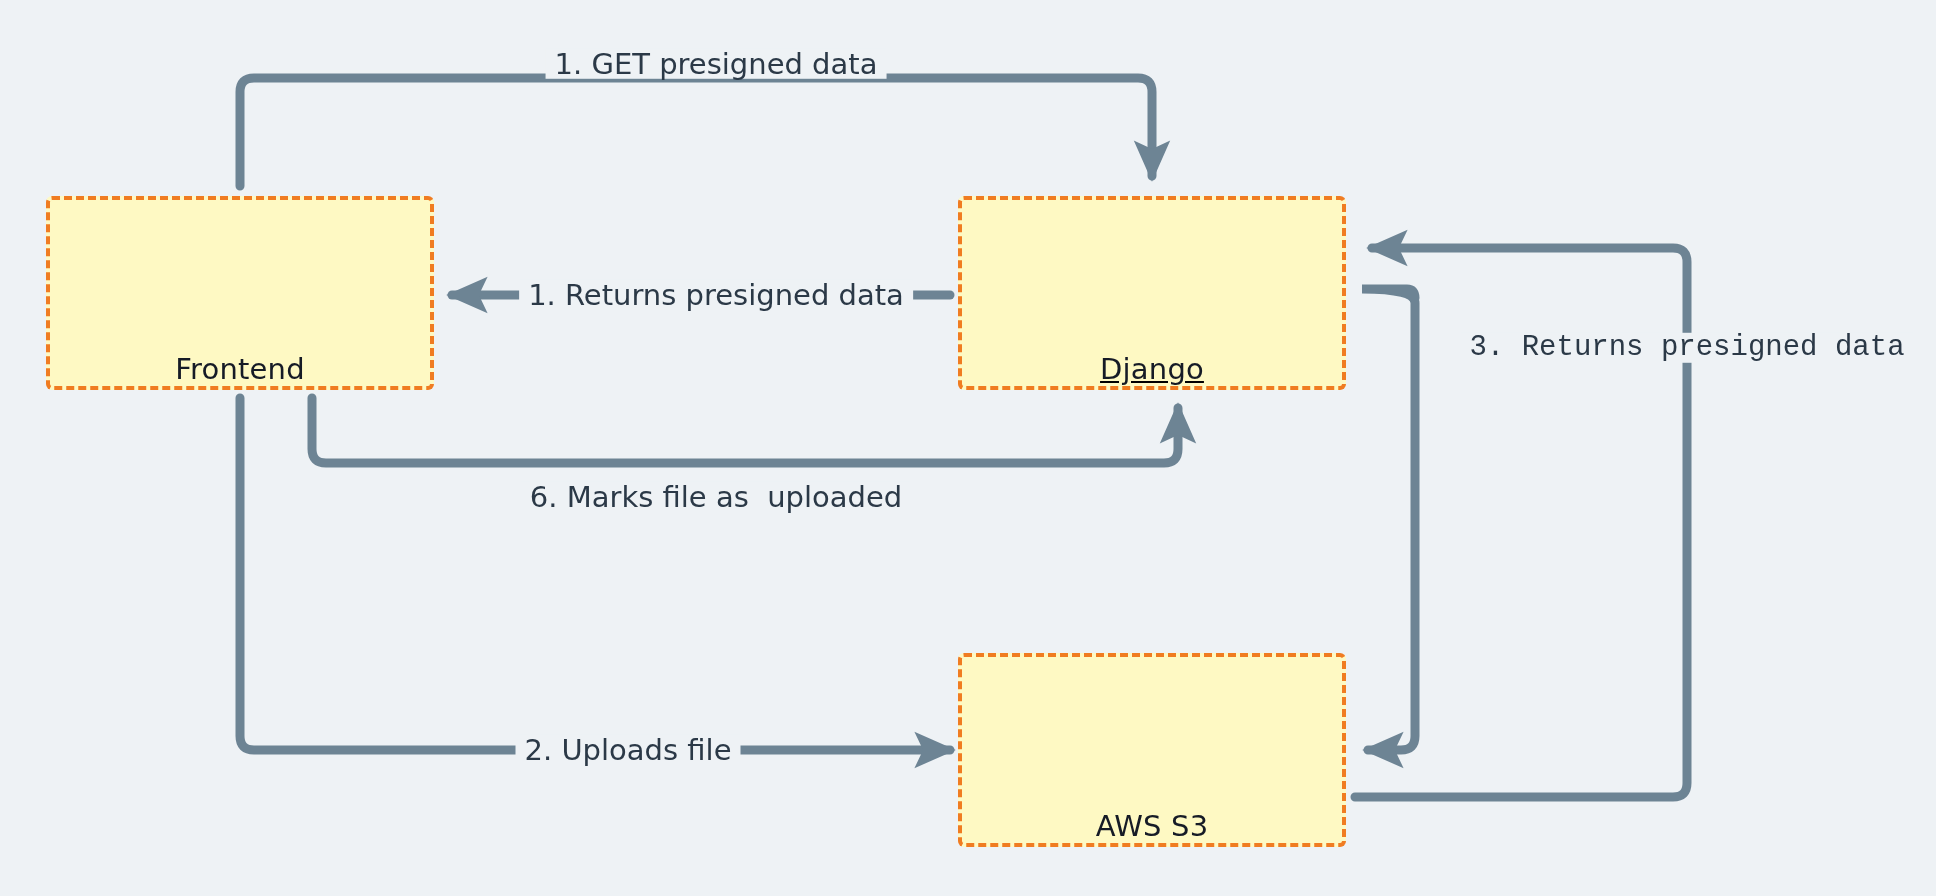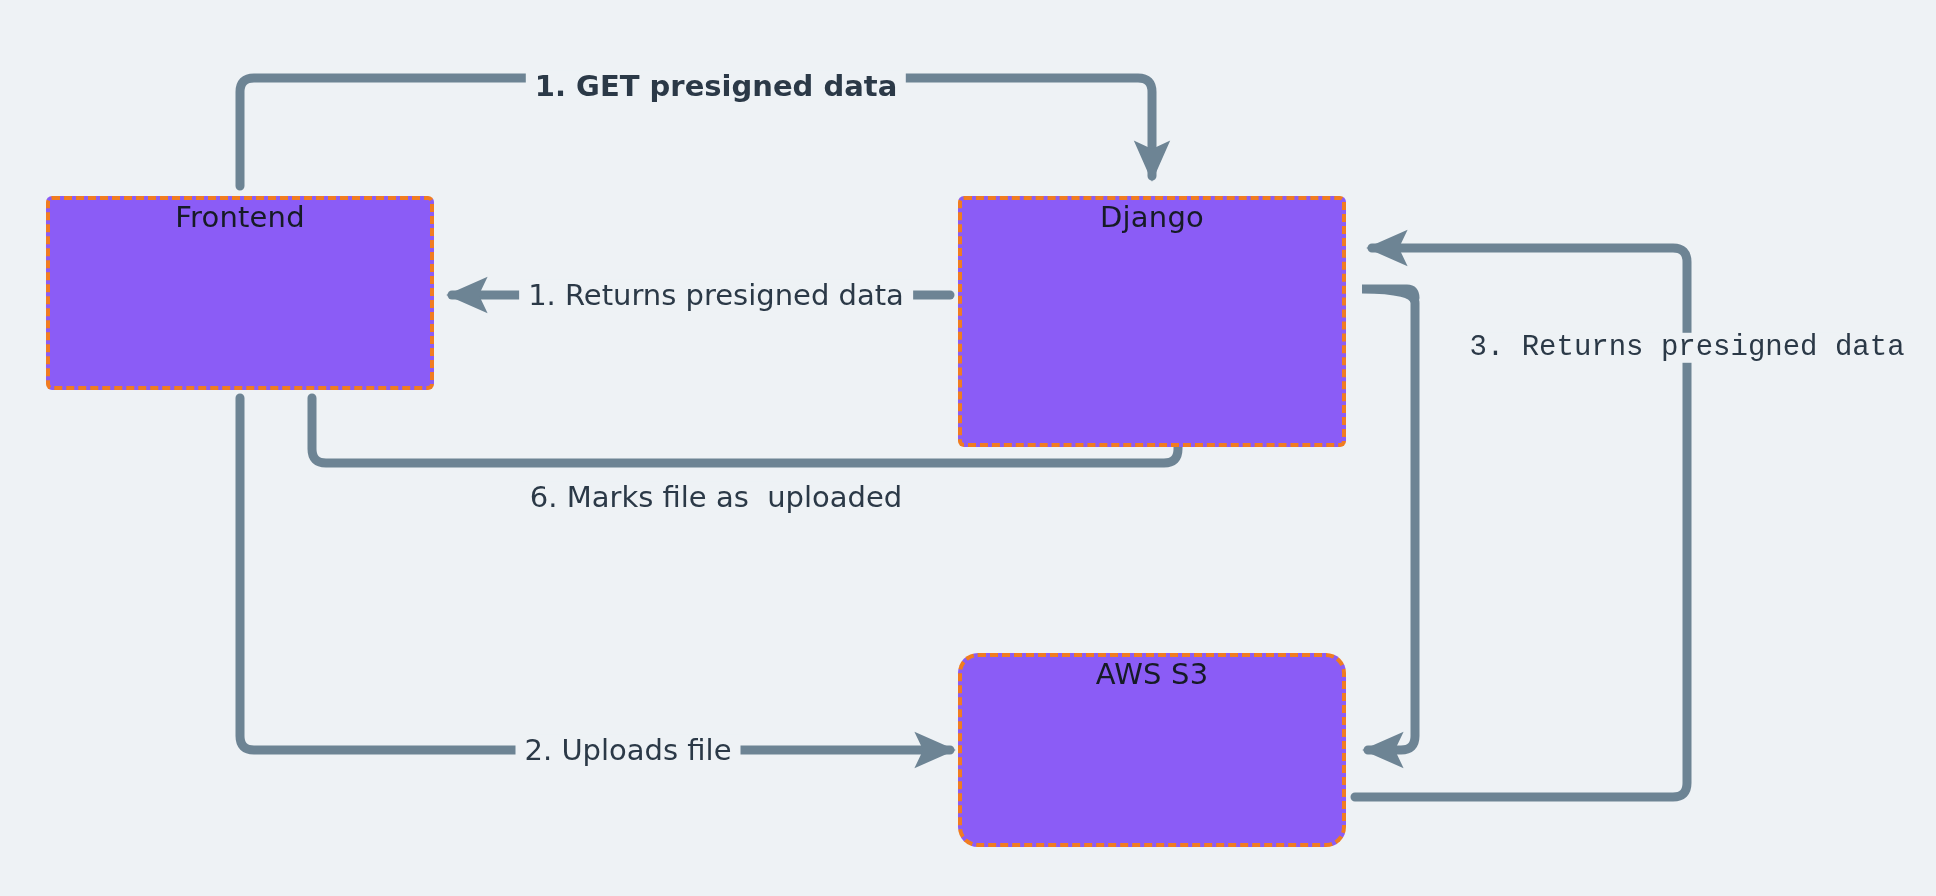--- a/index.html
+++ b/index.html
@@ -20,25 +20,25 @@
   #edge-layer {
     position: absolute;
     left: 0;
     top: 0;
     width: 1936px;
     height: 896px;
   }
   .node {
     position: absolute;
     box-sizing: border-box;
-    background: #8b5cf6;
+    background: #fef9c3;
     border: 4px dashed #f07c21;
     border-radius: 6px;
     display: flex;
-    align-items: flex-start;
+    align-items: flex-end;
     justify-content: center;
   }
   .node-label {
     font-family: "DejaVu Sans", sans-serif;
     font-size: 29px;
     color: #161b26;
     letter-spacing: 0.2px;
     white-space: nowrap;
   }
   .edge-label {
@@ -75,29 +75,29 @@
 
     <path d="M 240 398 L 240 736 Q 240 750 254 750 L 950 750" fill="none" stroke="#6d8494" stroke-width="9" stroke-linecap="round" marker-end="url(#arrow-head)"></path>
 
     <path d="M 312 398 L 312 449 Q 312 463 326 463 L 1164 463 Q 1178 463 1178 449 L 1178 408" fill="none" stroke="#6d8494" stroke-width="9" stroke-linecap="round" marker-end="url(#arrow-head)"></path>
   </svg>
 
   <div class="node" style="left:46px; top:196px; width:388px; height:194px;">
     <span class="node-label">Frontend</span>
   </div>
 
-  <div class="node" style="left:958px; top:196px; width:388px; height:251px;">
+  <div class="node" style="left:958px; top:196px; width:388px; height:194px;text-decoration:underline;">
     <span class="node-label">Django</span>
   </div>
 
-  <div class="node" style="left:958px; top:653px; width:388px; height:194px;border-radius:20px;">
+  <div class="node" style="left:958px; top:653px; width:388px; height:194px;">
     <span class="node-label">AWS S3</span>
   </div>
 
-  <div class="edge-label" style="left:716px; top:86px;font-weight:bold;">1. GET presigned data</div>
+  <div class="edge-label" style="left:716px; top:64px;">1. GET presigned data</div>
 
 
   <div class="edge-label" style="left:1687px; top:348px;font-family:Liberation Mono, monospace;">3. Returns presigned data</div>
 
   <div class="edge-label" style="left:716px; top:295px;">1. Returns presigned data</div>
 
   <div class="edge-label" style="left:628px; top:750px;">2. Uploads file</div>
 
   <div class="edge-label" style="left:716px; top:463px;margin-top:34px;">6. Marks file as  uploaded</div>
 

